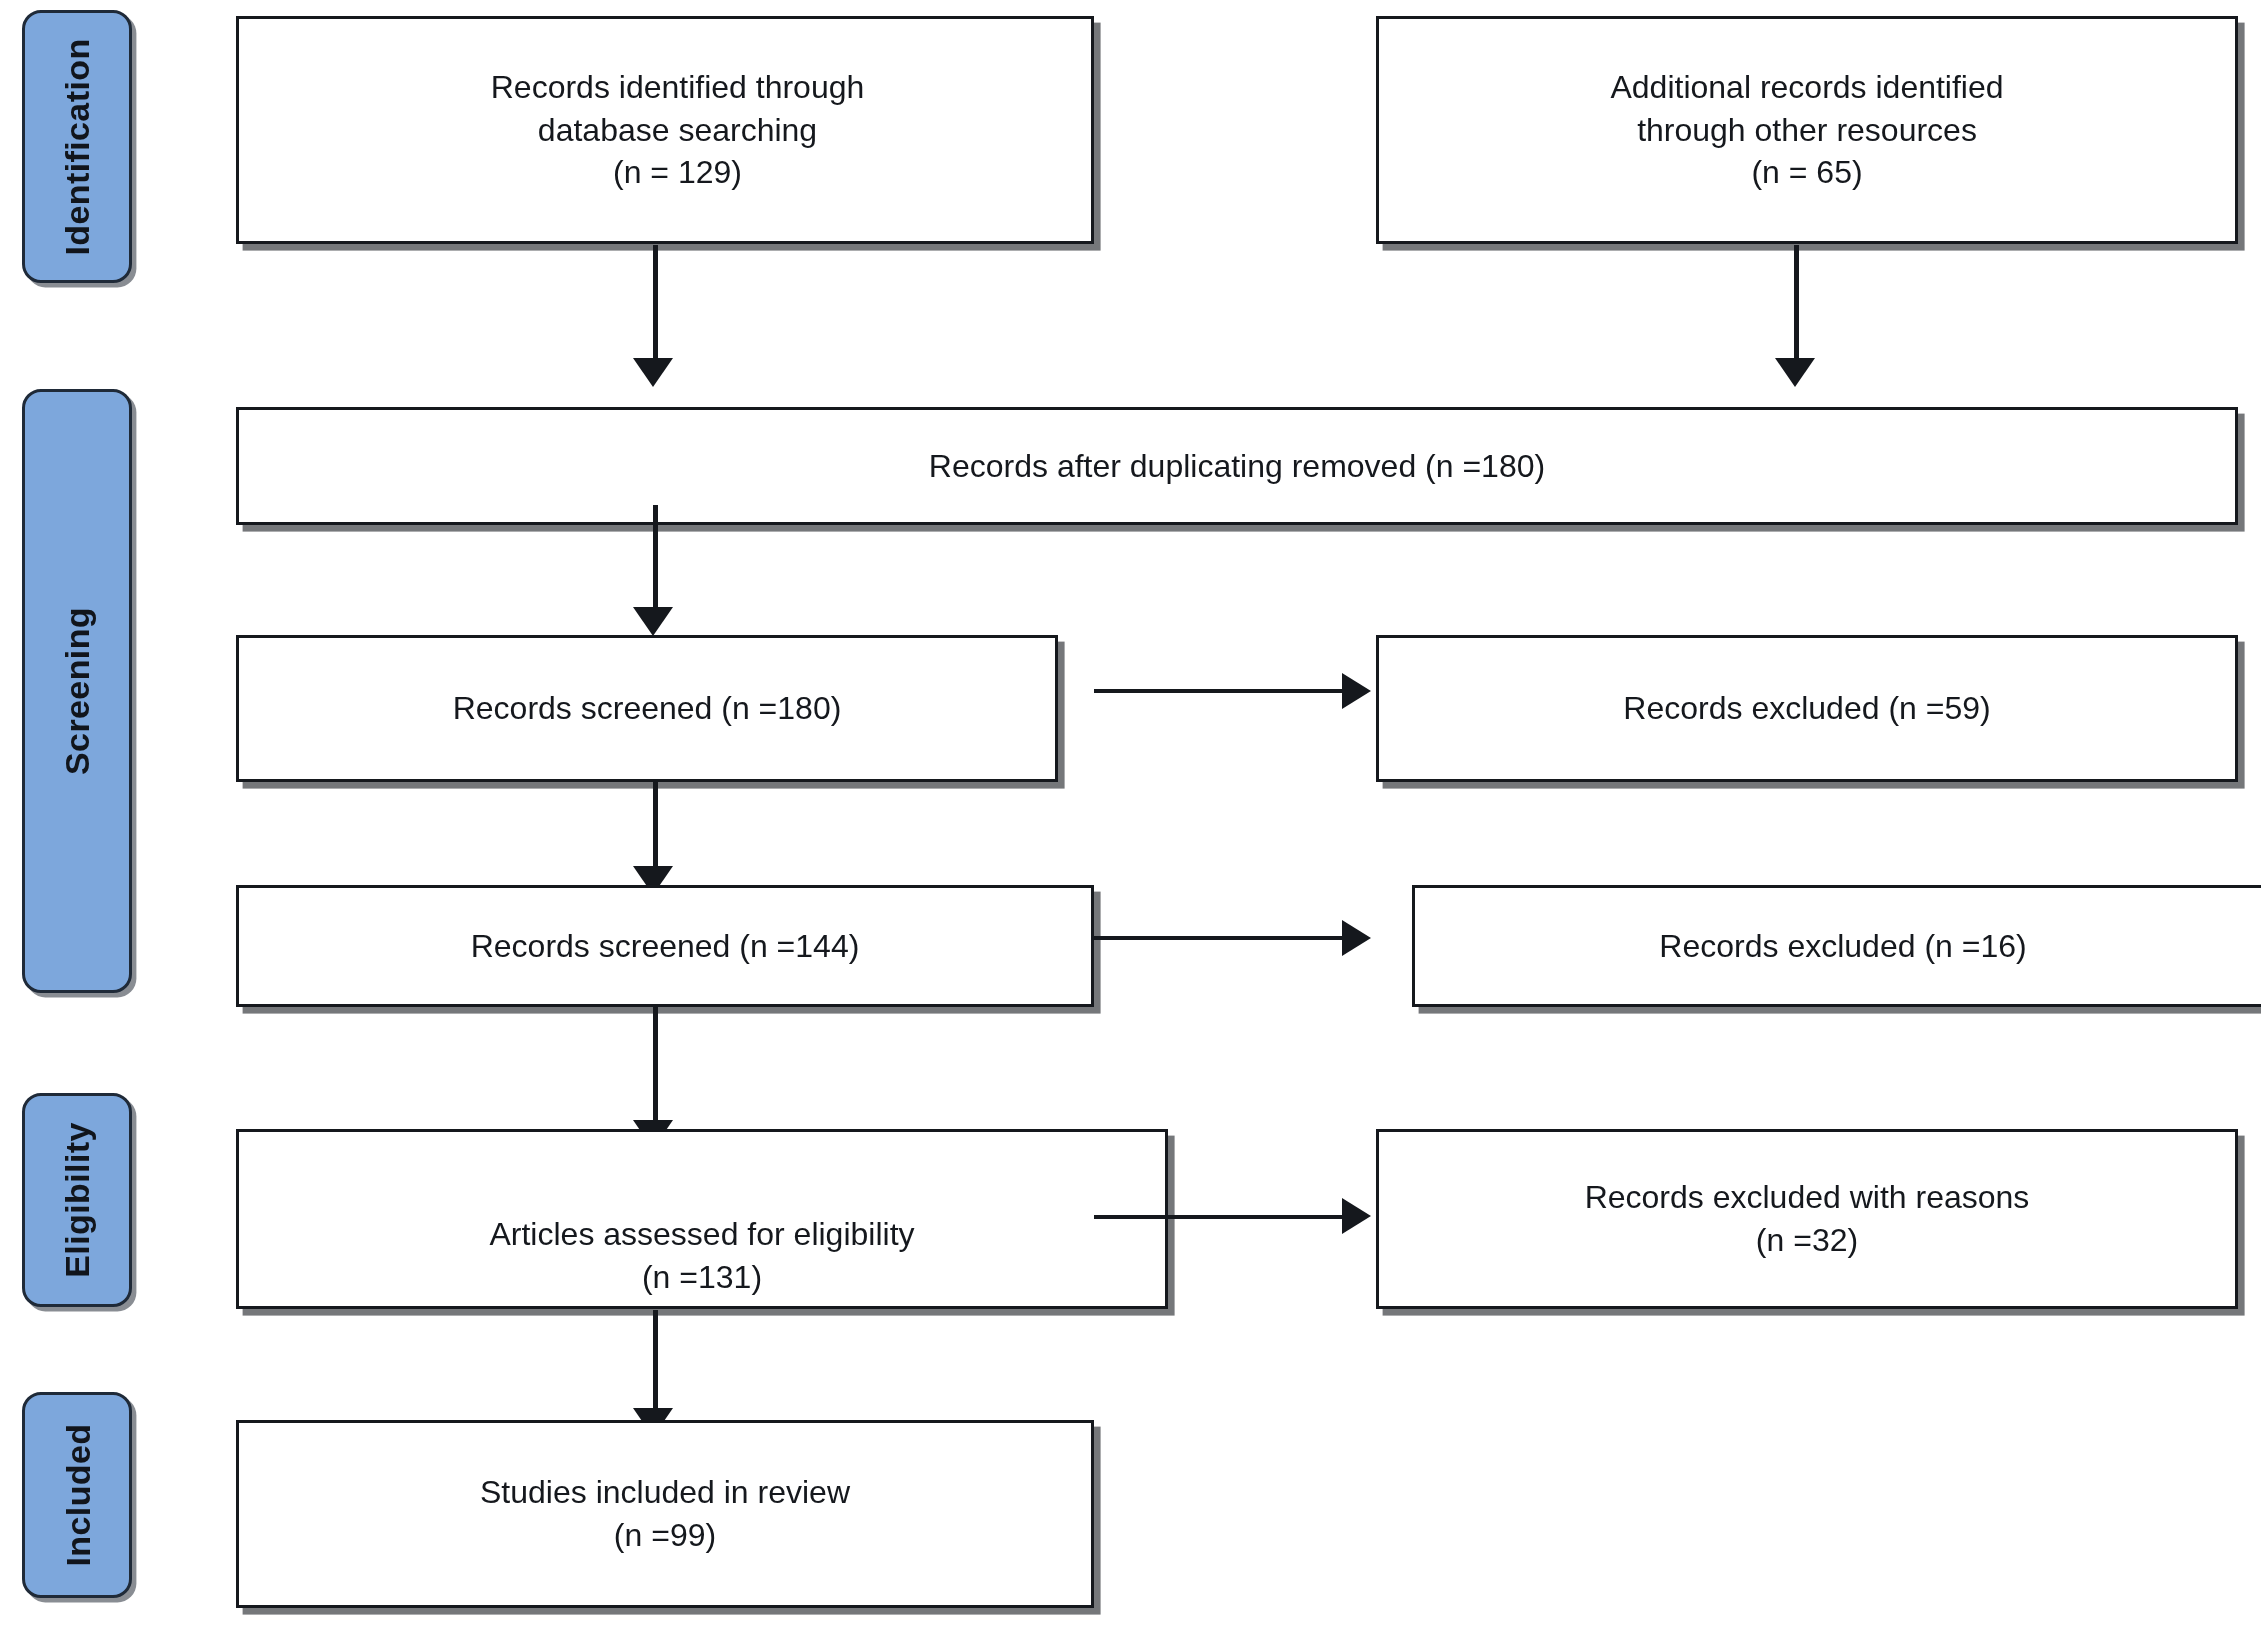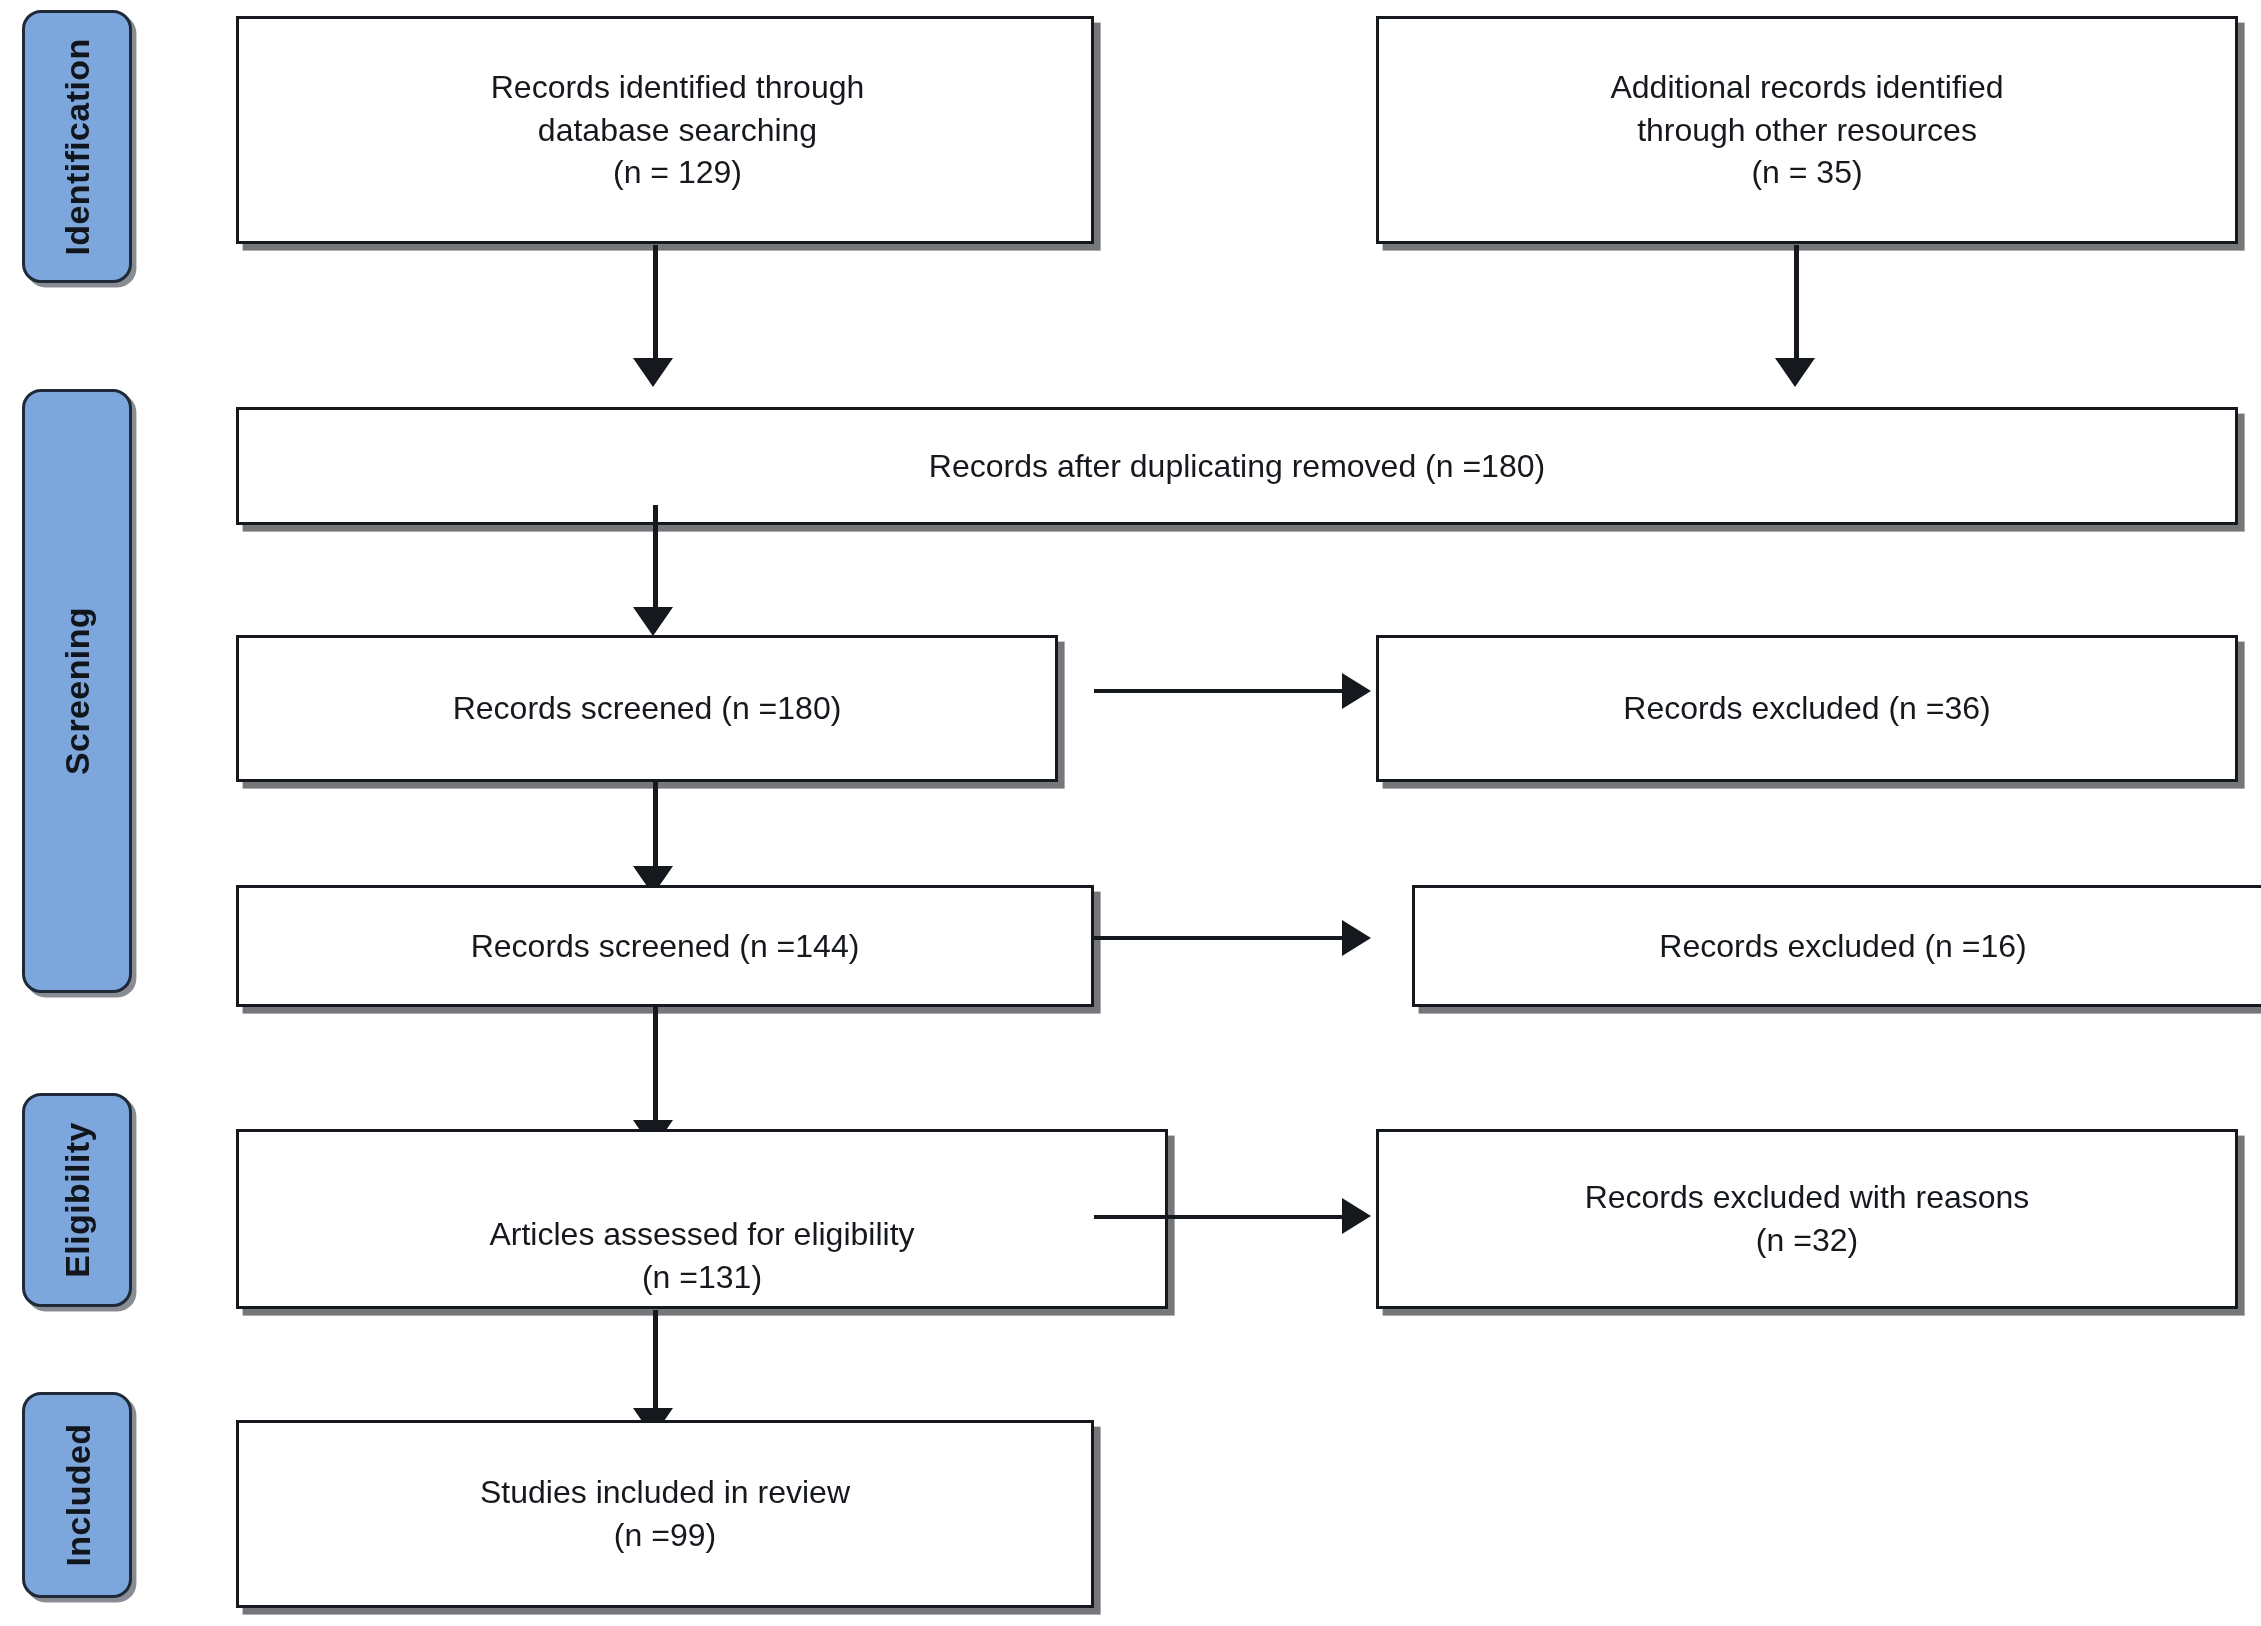--- a/index.html
+++ b/index.html
@@ -116,21 +116,21 @@
 
   <div class="box" style="left:236px; top:16px; width:858px; height:228px;padding-left:44px;">
     <span class="box-text">Records identified through
 database searching
 (n = 129)</span>
   </div>
 
   <div class="box" style="left:1376px; top:16px; width:862px; height:228px;">
     <span class="box-text">Additional records identified
 through other resources
-(n = 35)</span>
+(n = 65)</span>
   </div>
 
   <div class="conn">
     <div class="v-line" style="left:653px; top:245px; height:118px;"></div>
     <div class="v-head" style="left:633px; top:358px;"></div>
   </div>
 
   <div class="conn">
     <div class="v-line" style="left:1794px; top:245px; height:118px;"></div>
     <div class="v-head" style="left:1775px; top:358px;"></div>
@@ -148,21 +148,21 @@
   <div class="box" style="left:236px; top:635px; width:822px; height:147px;">
     <span class="box-text">Records screened (n =180)</span>
   </div>
 
   <div class="conn">
     <div class="h-line" style="left:1094px; top:689px; width:250px;"></div>
     <div class="h-head" style="left:1342px; top:673px;"></div>
   </div>
 
   <div class="box" style="left:1376px; top:635px; width:862px; height:147px;">
-    <span class="box-text">Records excluded (n =36)</span>
+    <span class="box-text">Records excluded (n =59)</span>
   </div>
 
   <div class="conn">
     <div class="v-line" style="left:653px; top:782px; height:88px;"></div>
     <div class="v-head" style="left:633px; top:866px;"></div>
   </div>
 
   <div class="box" style="left:236px; top:885px; width:858px; height:122px;">
     <span class="box-text">Records screened (n =144)</span>
   </div>

